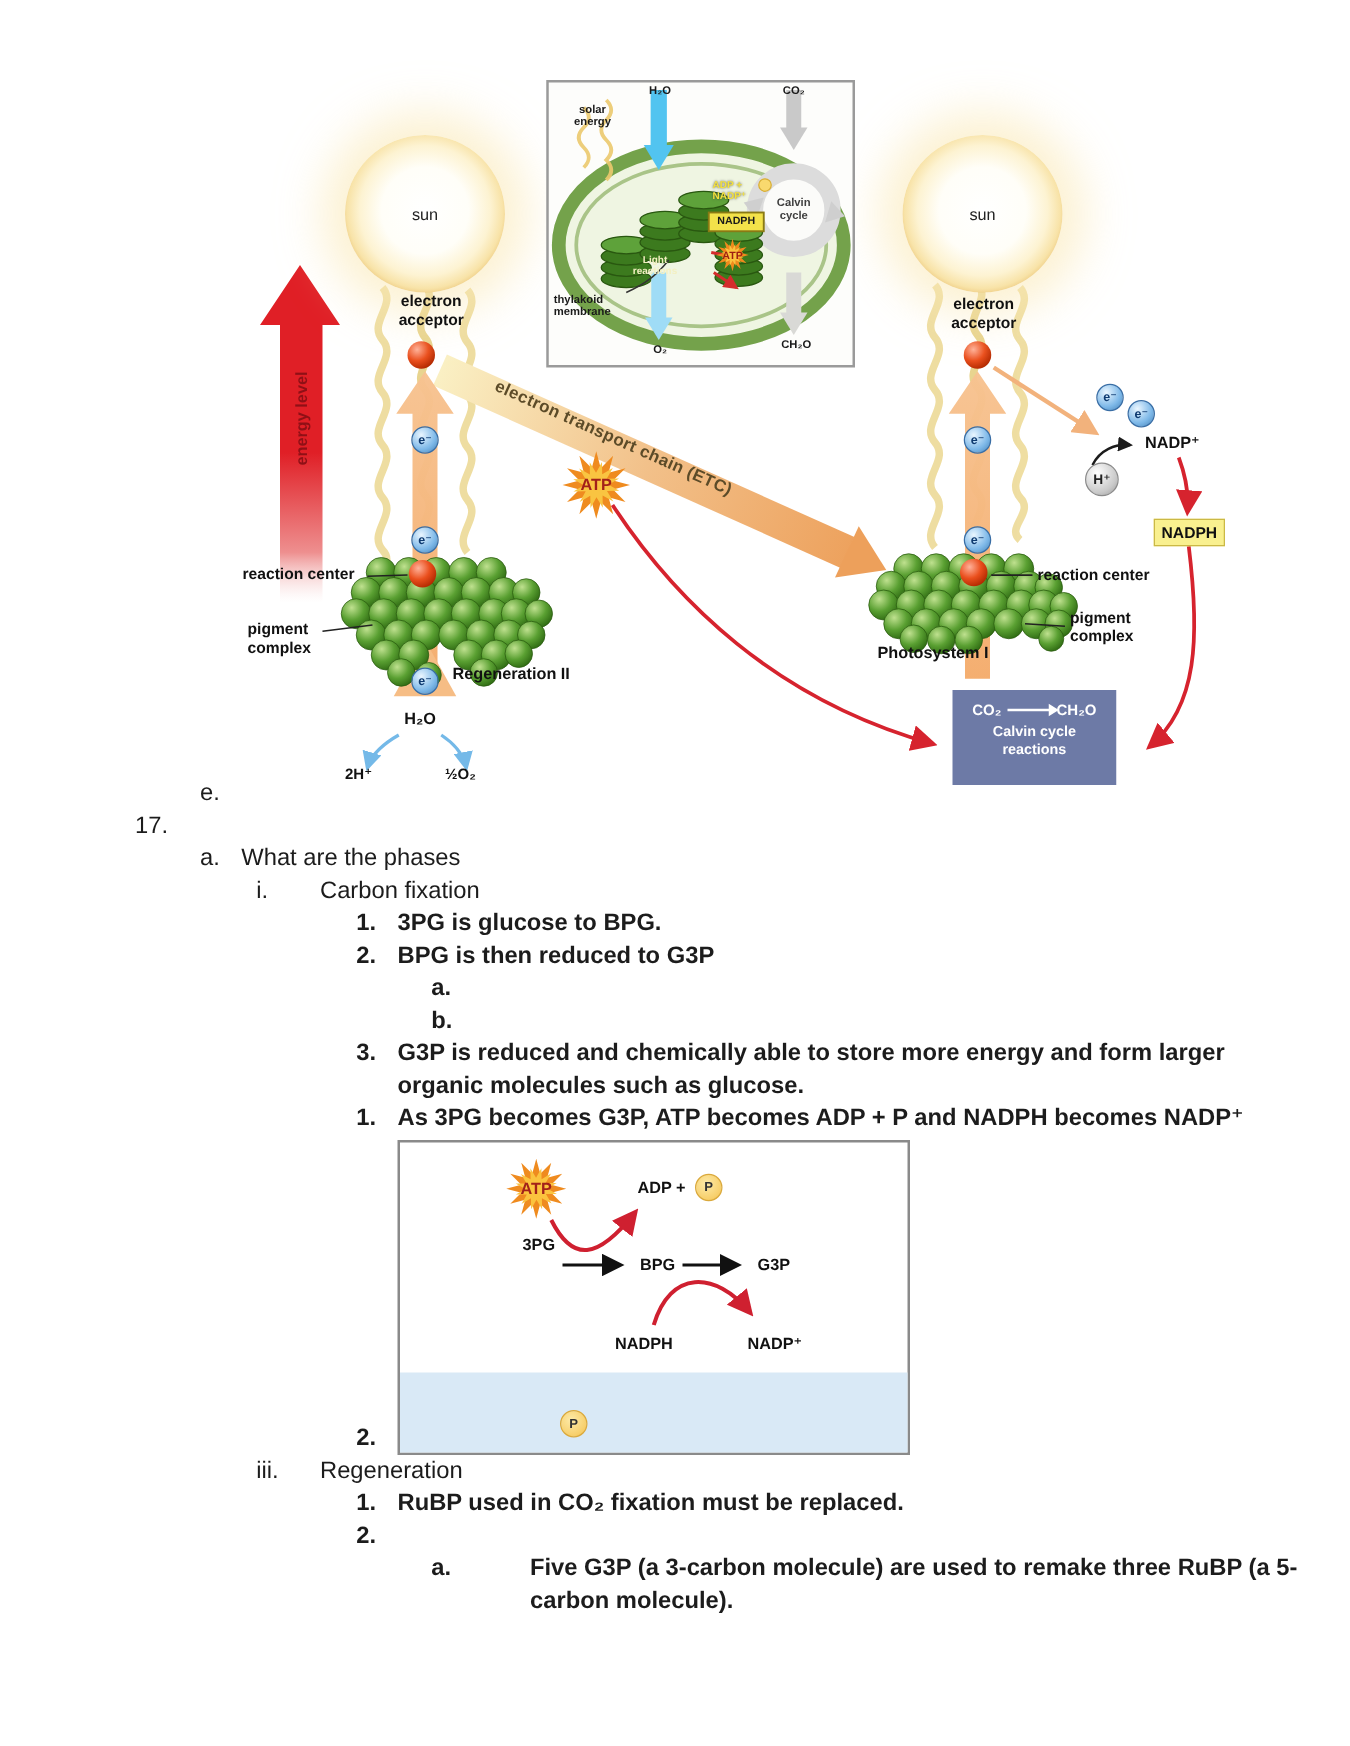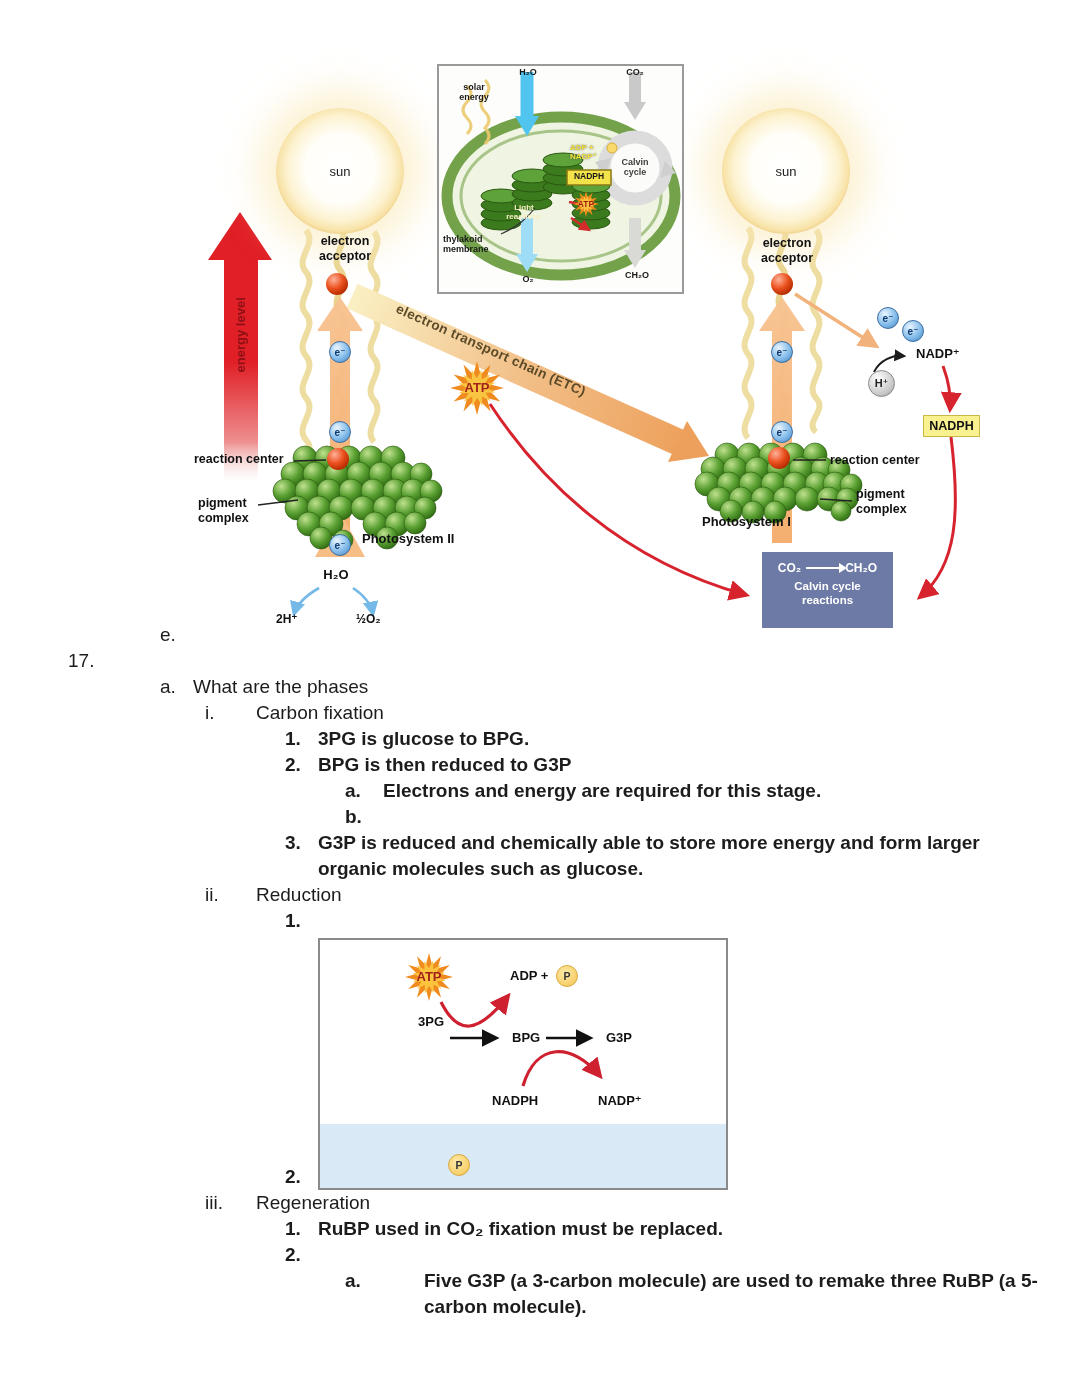--- a/index.html
+++ b/index.html
@@ -35,21 +35,21 @@
   #inset{position:absolute;left:437px;top:64px;width:243px;height:226px;background:#fdfdfb;border:2px solid #9a9a9a;box-sizing:content-box;}
   #inset .ilbl{position:absolute;font-weight:700;font-size:9px;color:#1a1a1a;line-height:1.15;}
   #inset .ctr{text-align:center;}
 
   
   #rows{position:relative;margin-top:4px;}
   .row{display:flex;line-height:26px;font-size:19px;color:#1c1c1c;}
   .row .mk{flex:0 0 auto;}
   .row .txt{max-width:690px;}
   .b{font-weight:700;}
-  .ind-17{margin-left:68px;}  .ind-17 .mk{width:43px;}
+  .ind-17{margin-left:108px;}  .ind-17 .mk{width:43px;}
   .ind-e {margin-left:160px;} .ind-e  .mk{width:33px;}
   .ind-i {margin-left:205px;} .ind-i  .mk{width:51px;}
   .ind-1 {margin-left:285px;} .ind-1  .mk{width:33px;}
   .ind-1a{margin-left:345px;} .ind-1a .mk{width:38px;}
   .narrow  .txt{max-width:578px;}
   .narrow2 .txt{max-width:632px;margin-left:41px;}
   .neg{margin-top:-26px;}
 
   
   #fig2{position:relative;width:406px;height:248px;margin:4px 0 0 318px;border:2px solid #8a8a8a;background:#fff;}
@@ -241,21 +241,21 @@
       </div>
 
     <div class="lbl center" style="left:193px;top:327px;width:96px;transform:rotate(-90deg);color:#8f1016;font-size:13px;">energy level</div>
 
     <div class="lbl center" style="left:303px;top:234px;width:84px;">electron acceptor</div>
     <div class="lbl center" style="left:745px;top:236px;width:84px;">electron acceptor</div>
     <div class="lbl" style="left:194px;top:452px;white-space:nowrap;">reaction center</div>
     <div class="lbl" style="left:830px;top:453px;white-space:nowrap;">reaction center</div>
     <div class="lbl" style="left:198px;top:496px;width:72px;">pigment complex</div>
     <div class="lbl" style="left:856px;top:487px;width:76px;">pigment complex</div>
-    <div class="lbl" style="left:362px;top:531px;font-size:13px;white-space:nowrap;">Photosystem II</div>
+    <div class="lbl" style="left:362px;top:531px;font-size:13px;white-space:nowrap;">Regeneration II</div>
     <div class="lbl" style="left:702px;top:514px;font-size:13px;white-space:nowrap;">Photosystem I</div>
     <div class="lbl center" style="left:314px;top:567px;width:44px;font-size:13px;">H₂O</div>
     <div class="lbl" style="left:276px;top:612px;font-size:12px;">2H⁺</div>
     <div class="lbl" style="left:356px;top:612px;font-size:12px;">½O₂</div>
     <div class="etc-lbl">electron transport chain (ETC)</div>
     <div class="lbl center" style="left:455px;top:380px;width:44px;font-size:13px;color:#a3211a;">ATP</div>
     <div class="lbl" style="left:916px;top:346px;font-size:13px;white-space:nowrap;">NADP⁺</div>
     <div class="ball gray" style="left:868px;top:370px;">H⁺</div>
     <div class="nadph-box">NADPH</div>
 
@@ -376,35 +376,31 @@
     <div class="row ind-1 b">
         <span class="mk">1.</span>
         <span class="txt">3PG is glucose to BPG.</span>
       </div>
     <div class="row ind-1 b">
         <span class="mk">2.</span>
         <span class="txt">BPG is then reduced to G3P</span>
       </div>
     <div class="row ind-1a b">
         <span class="mk">a.</span>
-        <span class="txt">Electrons and energy are required for this stage.</span>
       </div>
     <div class="row ind-1a b narrow">
         <span class="mk">b.</span>
       </div>
     <div class="row ind-1 b">
         <span class="mk">3.</span>
         <span class="txt">G3P is reduced and chemically able to store more energy and form larger organic molecules such as glucose.</span>
       </div>
-    <div class="row ind-i">
-        <span class="mk">ii.</span>
-        <span class="txt">Reduction</span>
-      </div>
     <div class="row ind-1 b">
         <span class="mk">1.</span>
+        <span class="txt">As 3PG becomes G3P, ATP becomes ADP + P and NADPH becomes NADP⁺</span>
       </div>
 
     <div id="fig2">
       <div class="band"></div>
       <svg width="406" height="248" viewBox="0 0 406 248">
         <defs>
           <marker id="mRedF" viewBox="0 0 10 10" refX="8" refY="5" markerWidth="6.5" markerHeight="6.5" orient="auto">
               <path d="M0,0 L10,5 L0,10 z" fill="#cf2030"></path>
             </marker>
           <marker id="mBlk2" viewBox="0 0 10 10" refX="8" refY="5" markerWidth="7.5" markerHeight="7.5" orient="auto">

